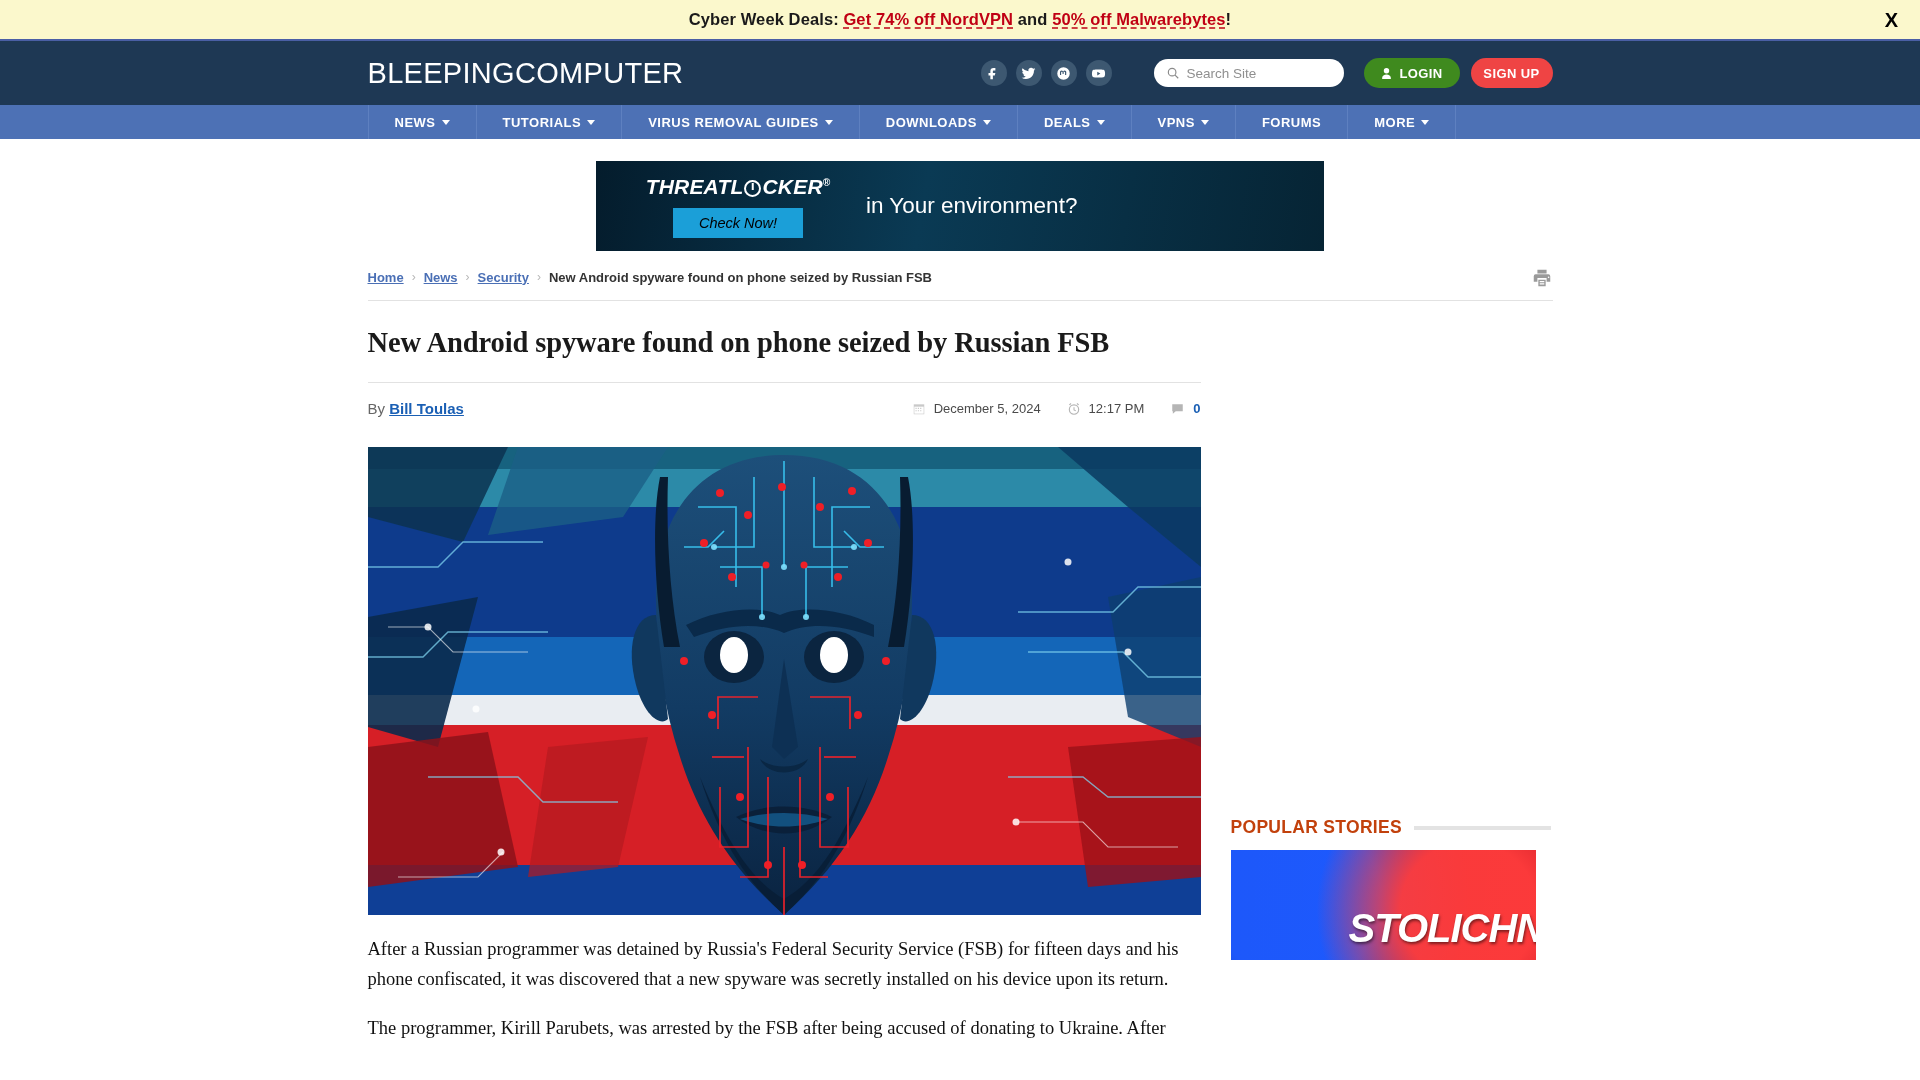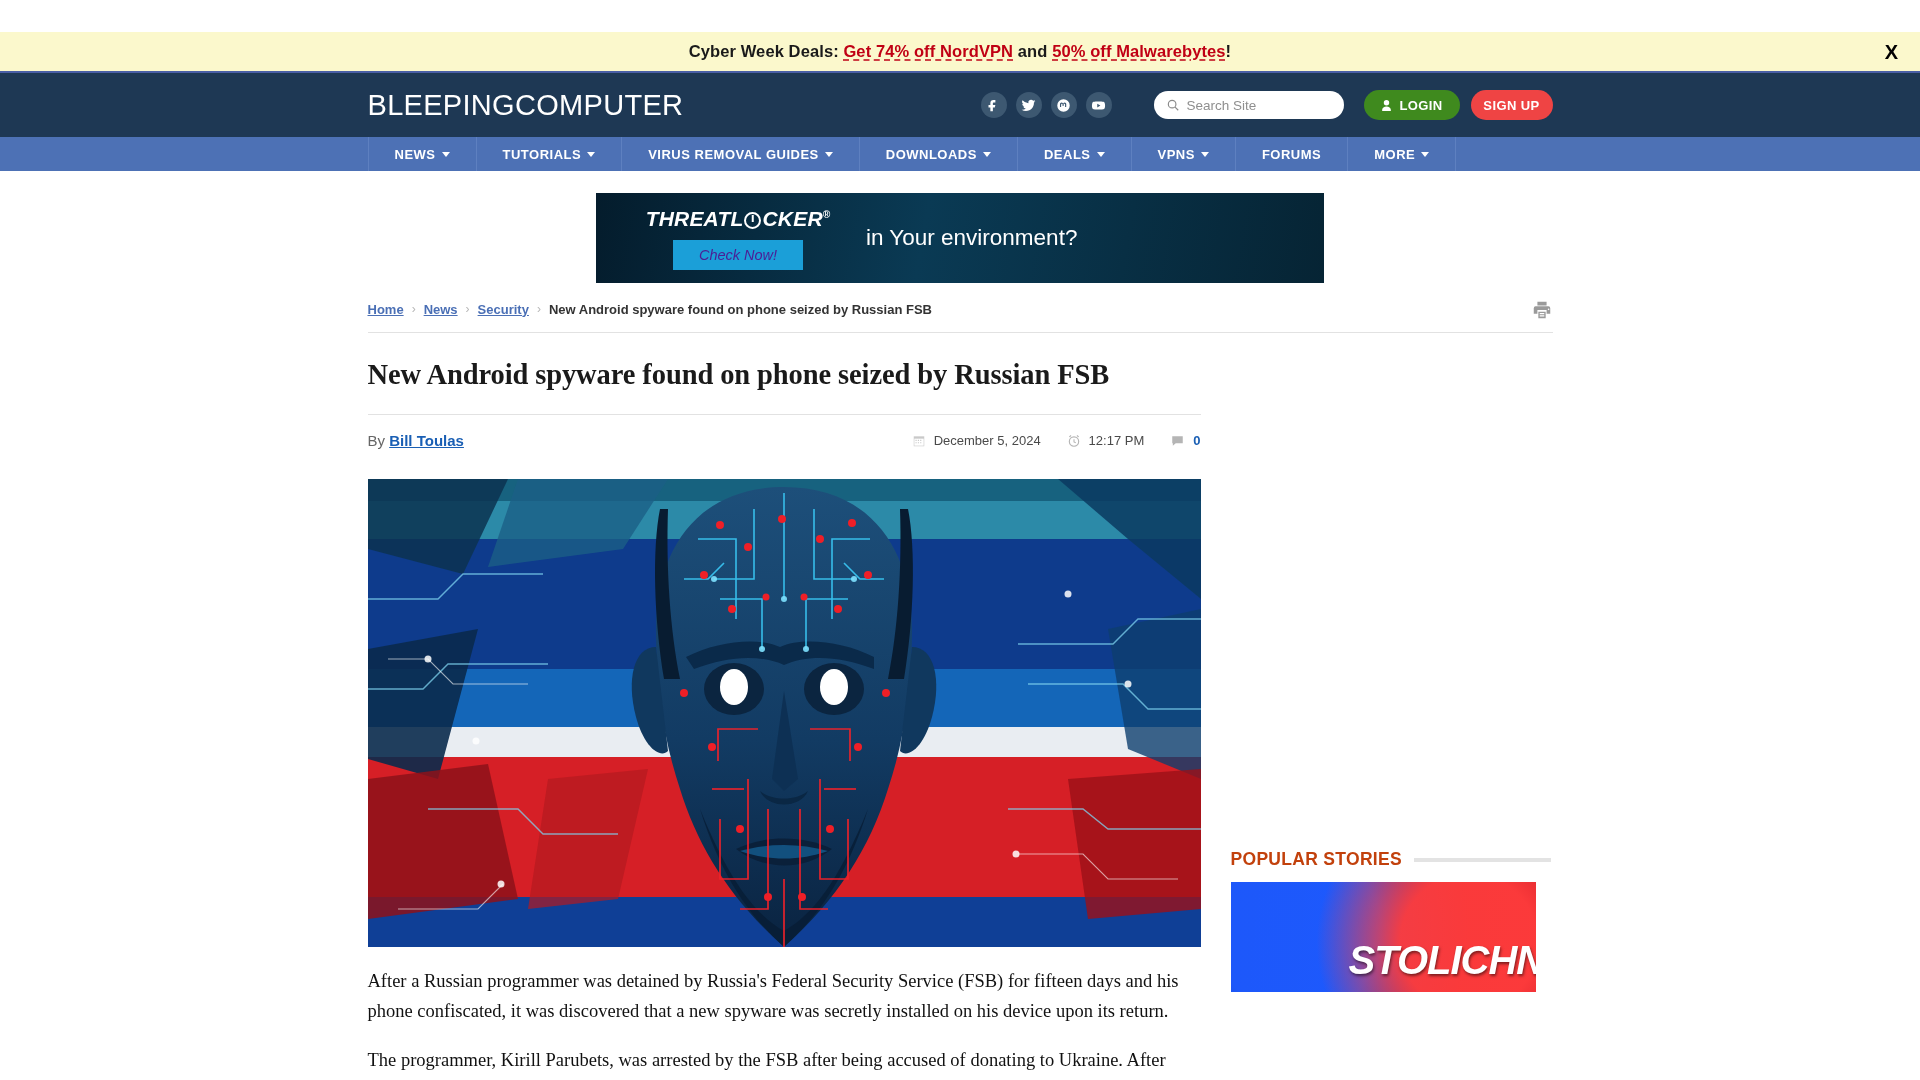--- a/index.html
+++ b/index.html
@@ -9,21 +9,21 @@
     background: #ffffff;
     font-family: "Liberation Sans", sans-serif;
   }
 
   
   .promo-bar {
     position: relative;
     height: 41px;
     background: #fbf8cc;
     border-bottom: 2px solid #4a5fa5;
-    display: flex; align-items: center; justify-content: center; margin-top: 32px;
+    display: flex; align-items: center; justify-content: center;
   }
   .promo-text {
     font-size: 16.5px; font-weight: bold; color: #1a1a1a;
     letter-spacing: .1px;
   }
   .promo-link {
     color: #c00014; text-decoration: underline;
     text-decoration-style: dashed; text-underline-offset: 3px;
     font-weight: bold;
   }
@@ -129,21 +129,21 @@
     display: inline-block; width: 17px; height: 17px;
     border-radius: 50%; border: 2.5px solid #fff;
     position: relative; vertical-align: -3px; margin: 0 1px;
   }
   .ad-logo .o-ring::after {
     content: ""; position: absolute; left: 50%; top: 1px;
     width: 2.5px; height: 7px; background: #fff;
     transform: translateX(-50%);
   }
   .ad-cta {
-    background: #1b9fd8; color: #4c1d95; font-size: 14.5px;
+    background: #1b9fd8; color: #000000; font-size: 14.5px;
     padding: 7px 26px; white-space: nowrap; text-align: center;
   }
   .ad-right {
     color: #fff; font-size: 22.5px; line-height: 1.33;
     font-weight: 500;
   }
   .ad-right .hl { color: #e8272c; }
 
   
   .content-wrap { width: 1185px; margin: 0 auto; }

